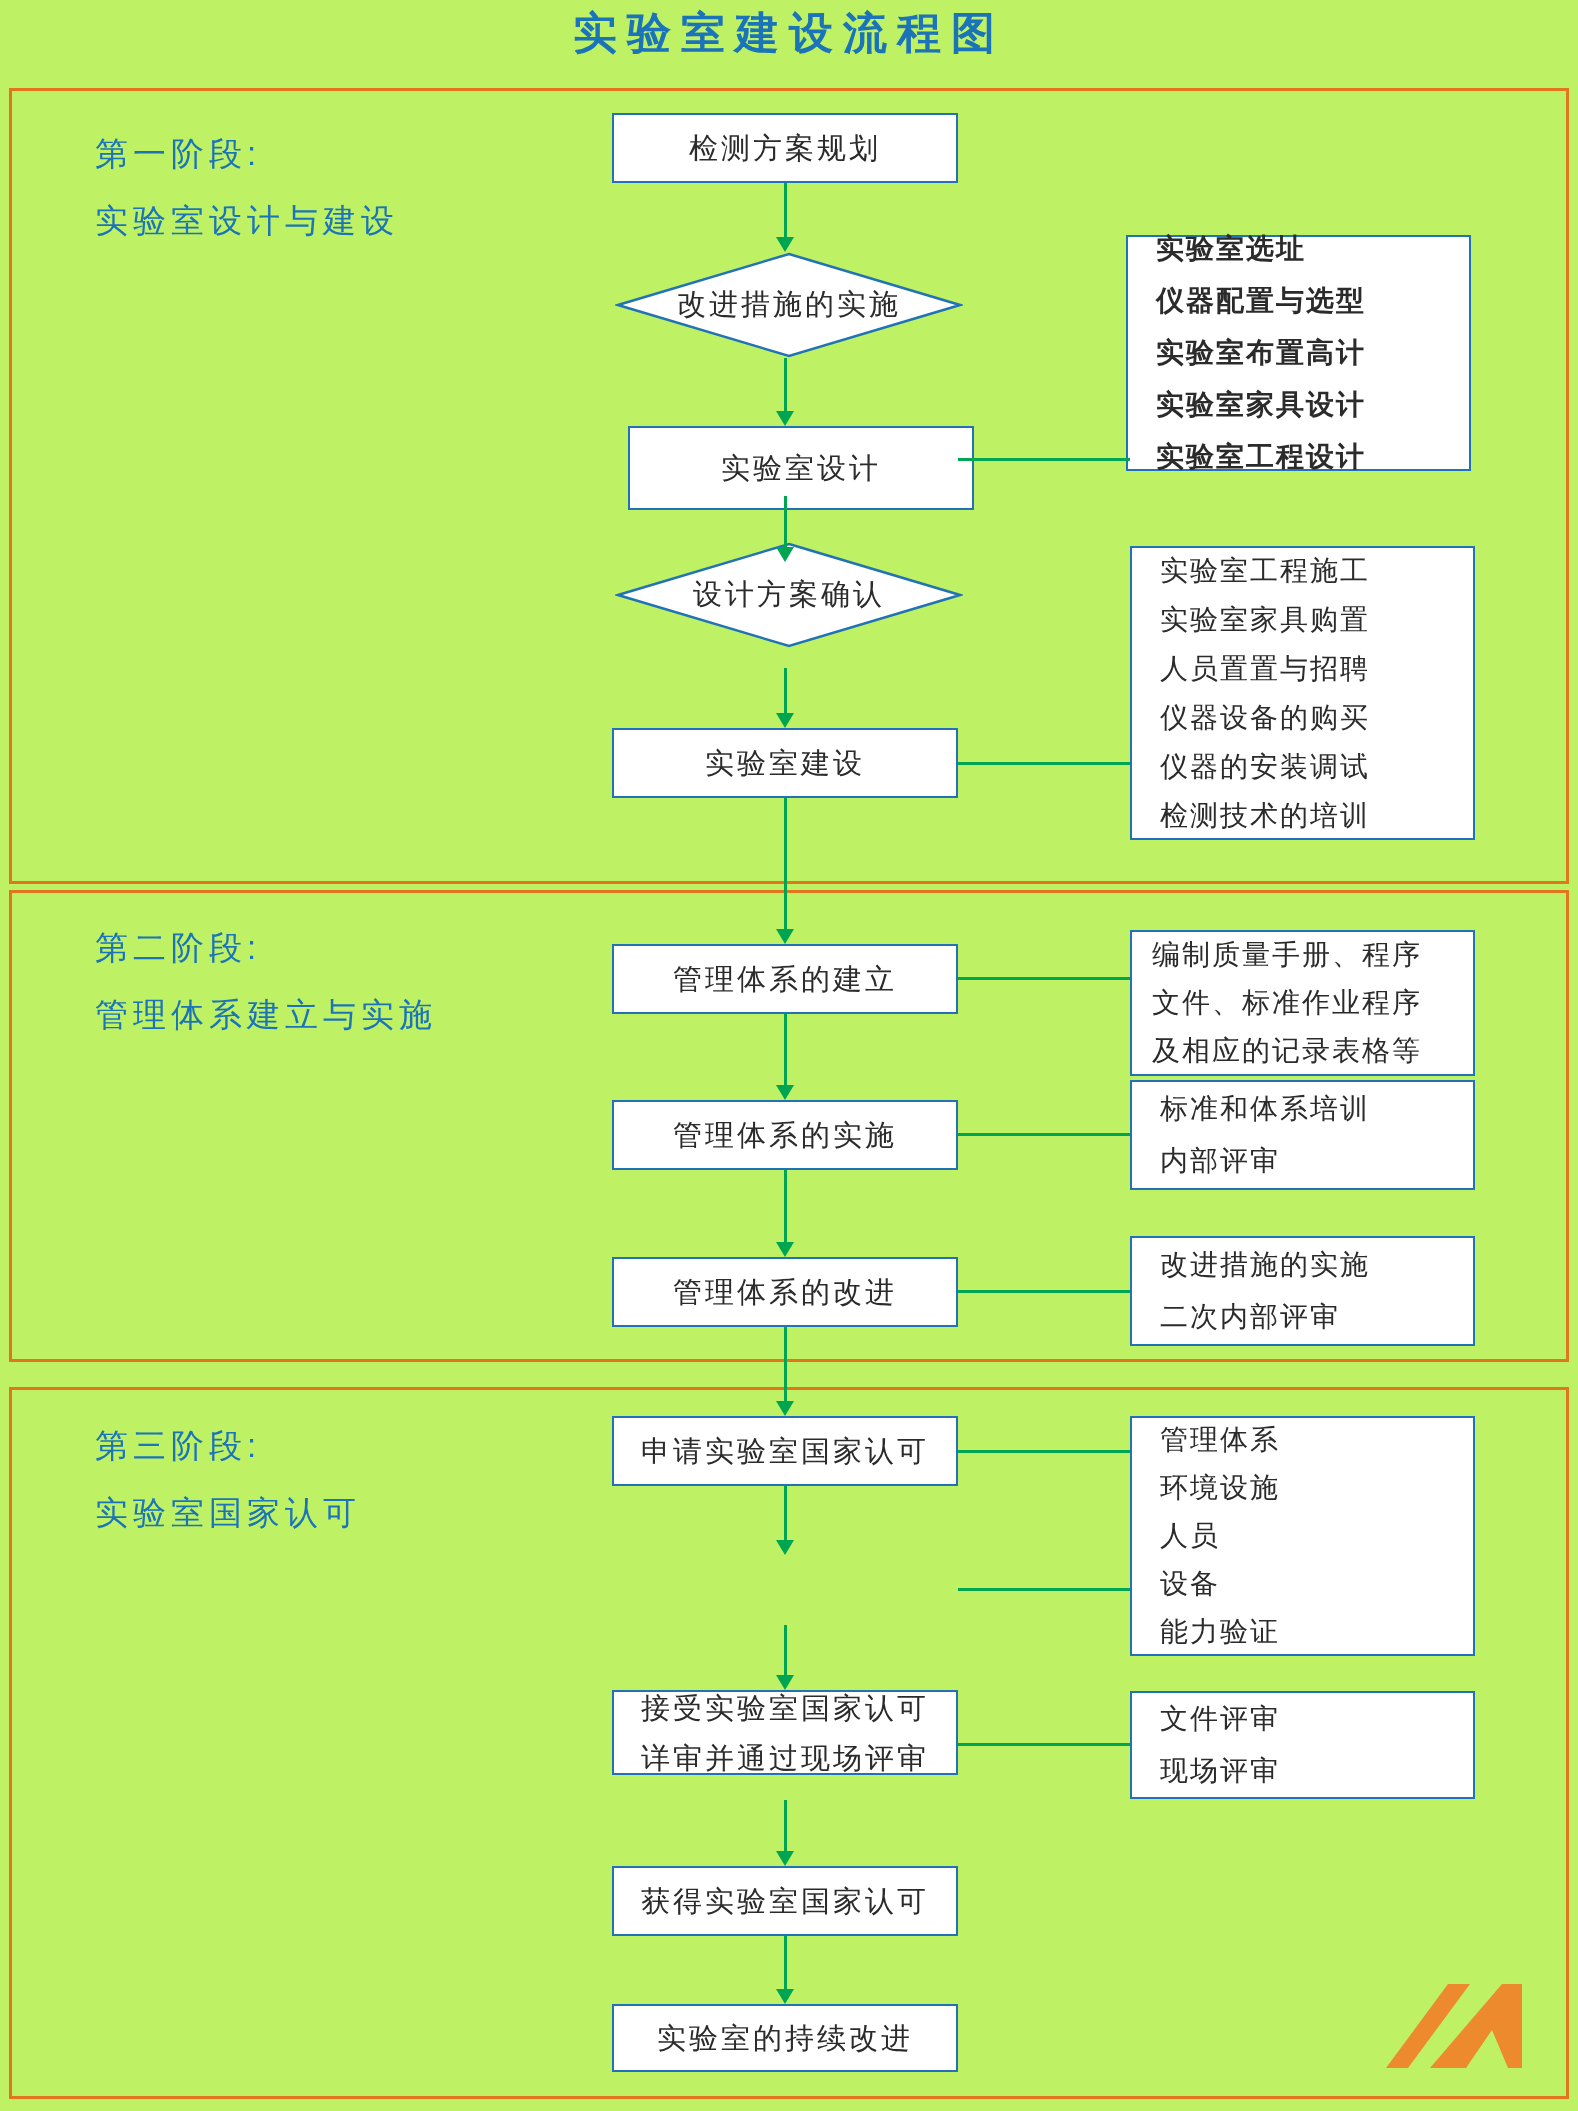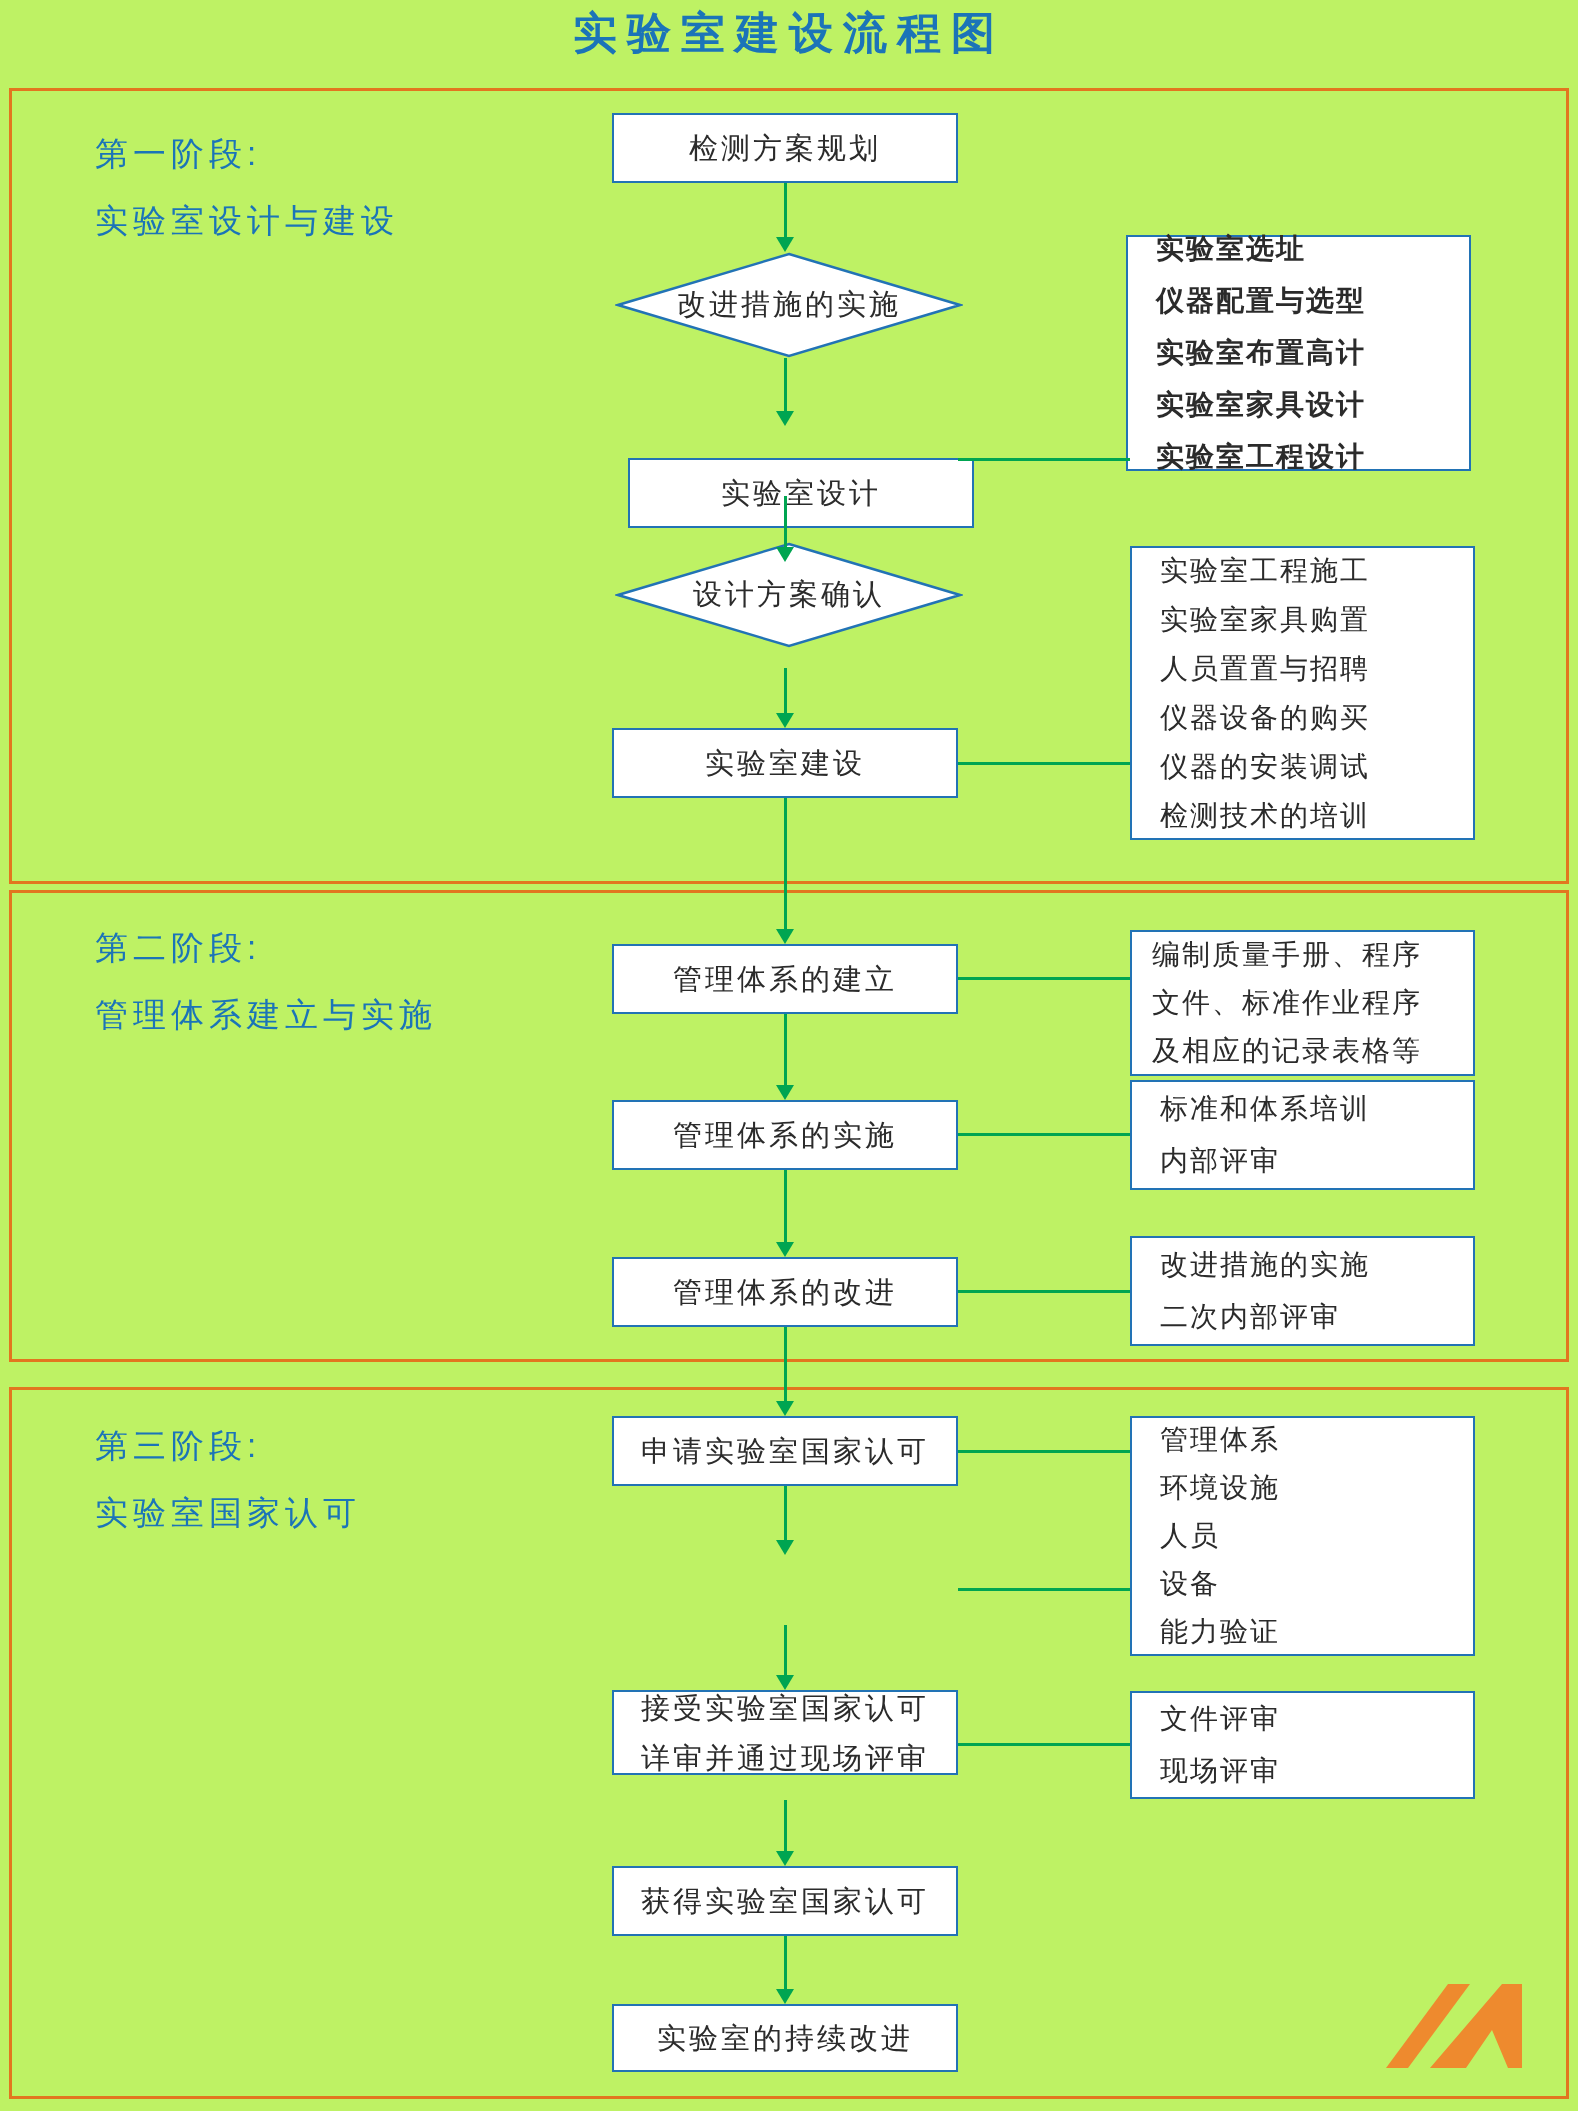--- a/index.html
+++ b/index.html
@@ -52,21 +52,21 @@
     <span>检测方案规划</span>
   </div>
 
   <div class="diamond" style="left:615px;top:252px;width:348px;height:106px;">
     <svg width="348" height="106" viewBox="0 0 348 106">
       <polygon points="174,2 345,53 174,104 3,53" fill="#ffffff" stroke="#2273B5" stroke-width="2.5"></polygon>
     </svg>
     <div class="dlabel">改进措施的实施</div>
   </div>
 
-  <div class="box" style="left:628px;top:426px;width:346px;height:70px;margin-top:32px;">
+  <div class="box" style="left:628px;top:426px;width:346px;height:84px;">
     <span>实验室设计</span>
   </div>
 
   <div class="diamond" style="left:615px;top:542px;width:348px;height:106px;">
     <svg width="348" height="106" viewBox="0 0 348 106">
       <polygon points="174,2 345,53 174,104 3,53" fill="#ffffff" stroke="#2273B5" stroke-width="2.5"></polygon>
     </svg>
     <div class="dlabel">设计方案确认</div>
   </div>
 

